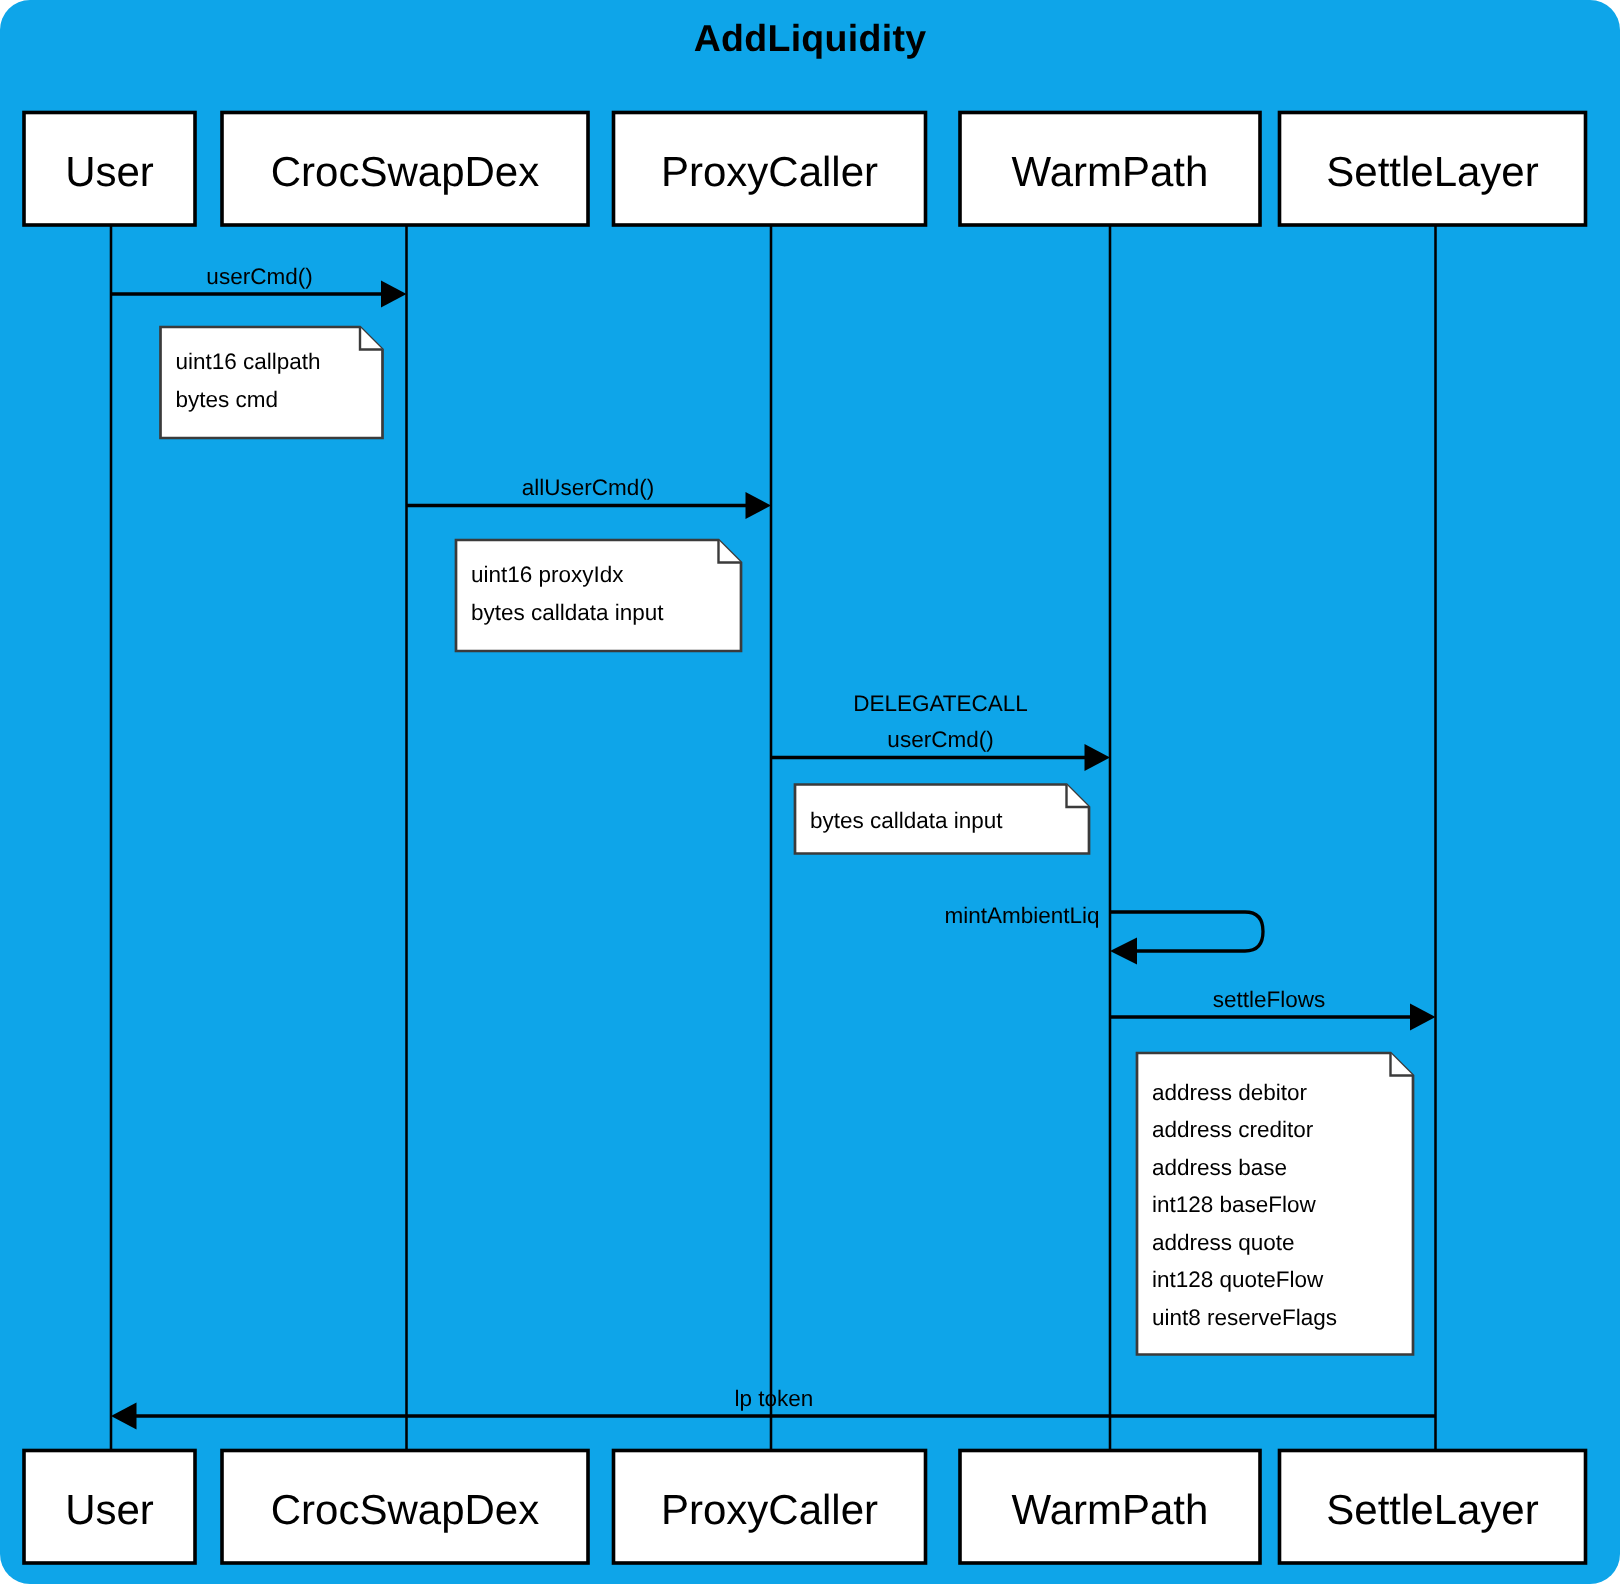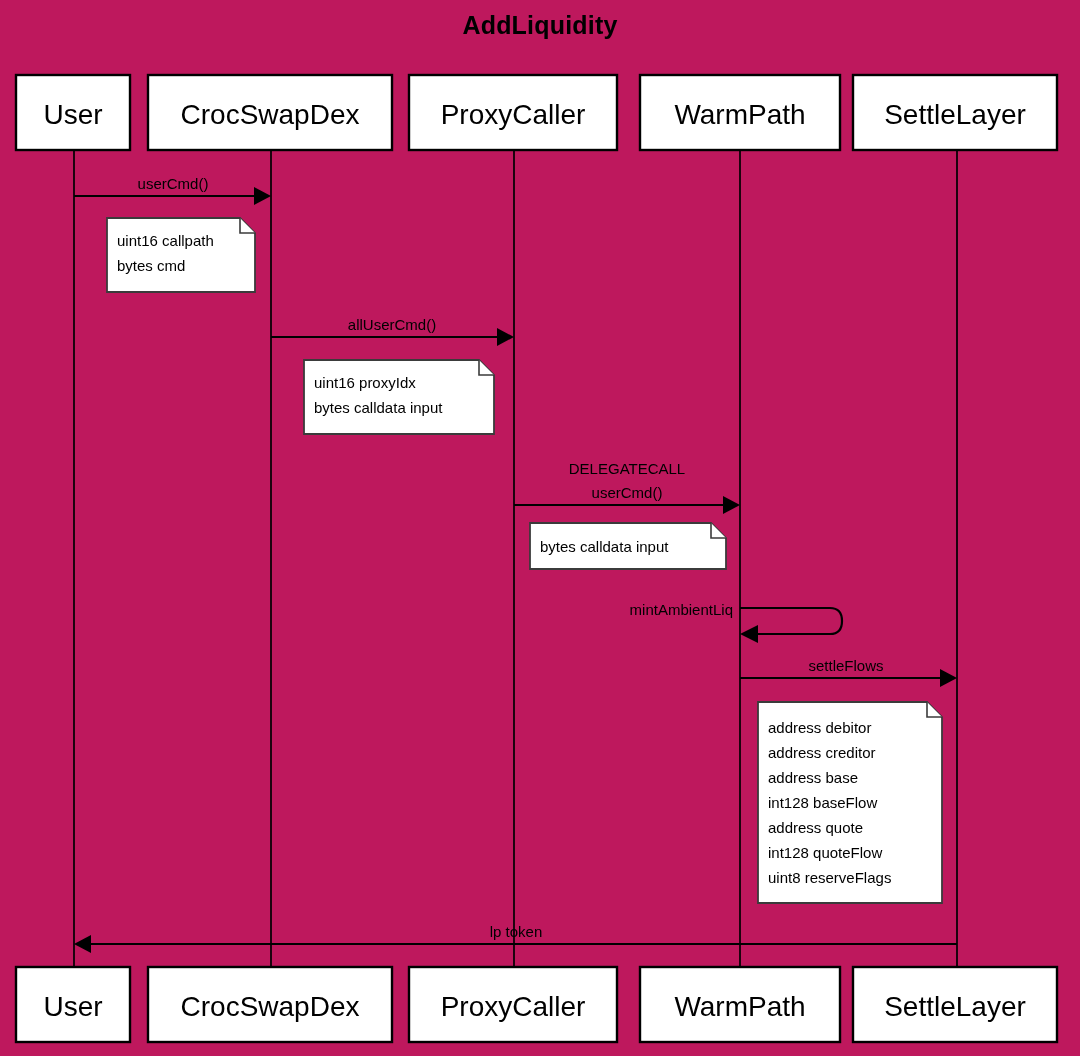--- a/index.html
+++ b/index.html
@@ -9,22 +9,23 @@
     background: #ffffff;
   }
   body {
     font-family: "Liberation Sans", sans-serif;
     color: #000000;
   }
   #diagram-root {
     position: relative;
     width: 1080px;
     height: 1056px;
-    background: #be185d;
+    background: #0ea5e9;
     overflow: hidden;
+    border-radius: 20px;
   }
   #diagram-svg {
     position: absolute;
     left: 0;
     top: 0;
     width: 1080px;
     height: 1056px;
   }
   .diagram-title {
     font-size: 25px;

